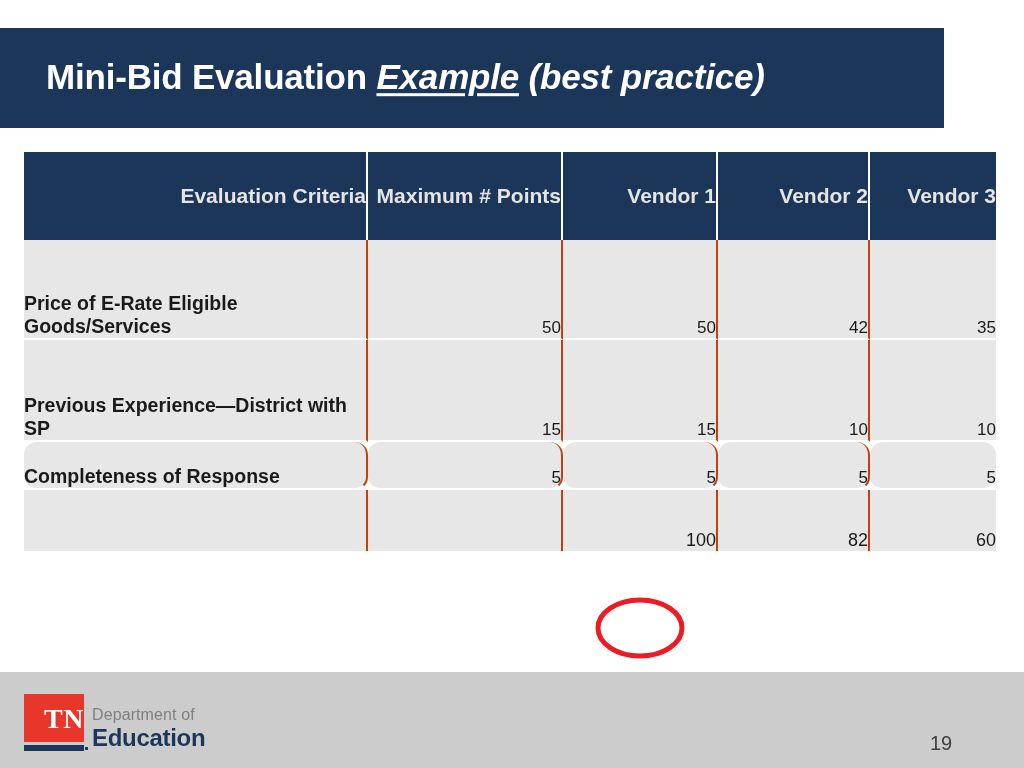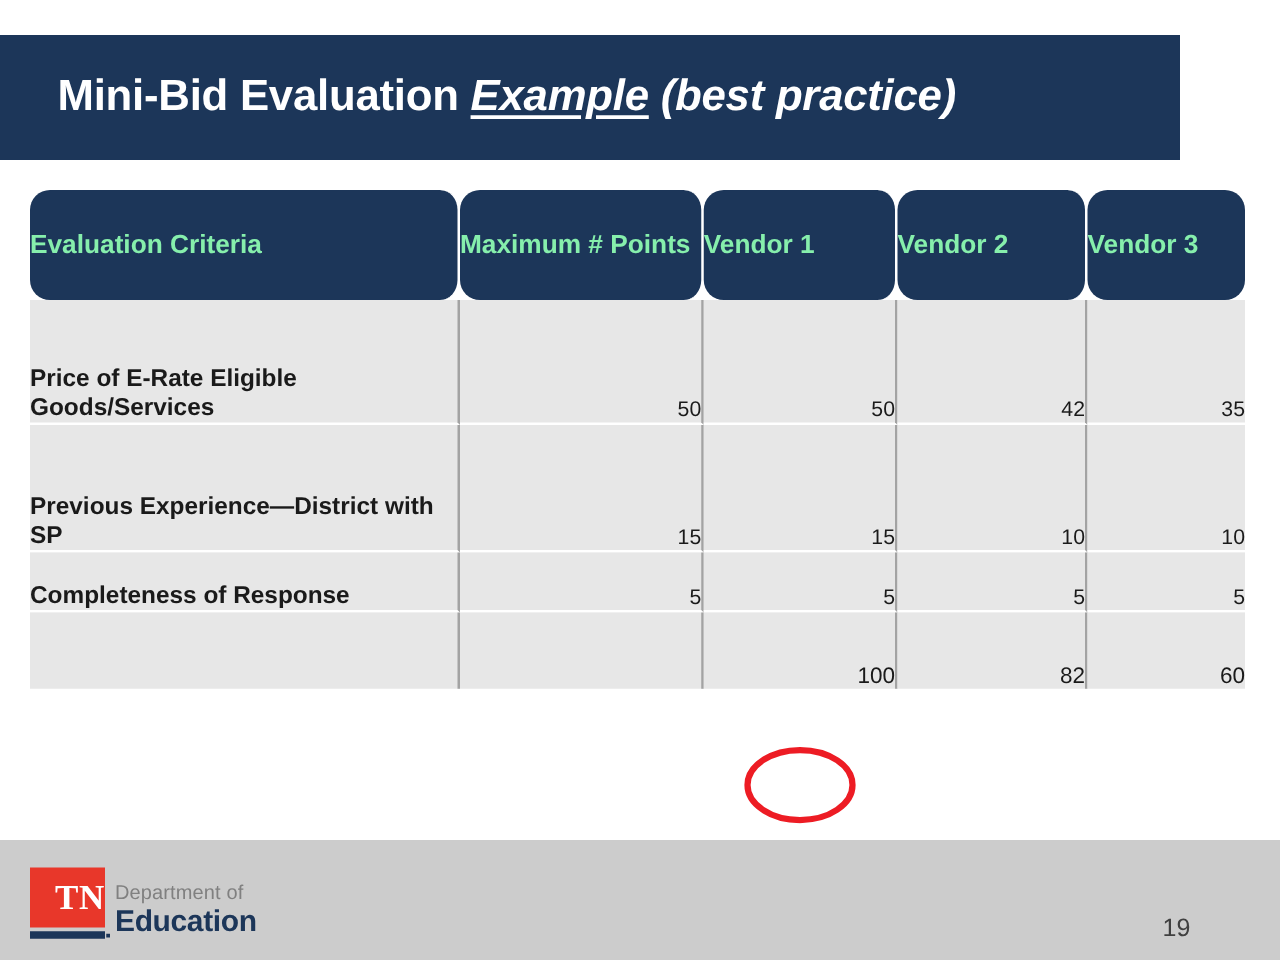--- a/index.html
+++ b/index.html
@@ -60,36 +60,35 @@
     table-layout: fixed;
   }
   #eval-table th,
   #eval-table td {
     padding: 0;
     margin: 0;
     vertical-align: bottom;
   }
   #eval-table thead th {
     background: #1c3659;
-    color: #86efac;
+    color: #e5e5e5;
     font-size: 21px;
     font-weight: bold;
-    text-align: left;
+    text-align: right;
     vertical-align: middle;
     height: 88px;
     border-right: 2px solid #ffffff;
     line-height: 1.12;
-    border-radius: 16px;
   }
   #eval-table thead th:last-child { border-right: none; }
 
   #eval-table tbody td {
     background: #e7e7e7;
     color: #1a1a1a;
-    border-right: 2px solid #a3a3a3;
+    border-right: 2px solid #c2410c;
     border-bottom: 2px solid #ffffff;
   }
   #eval-table tbody td:last-child { border-right: none; padding-left: 19px; }
   #eval-table tbody tr:last-child td { border-bottom: none; }
 
   td.crit {
     font-size: 19.5px;
     font-weight: bold;
     text-align: left;
     padding-left: 4px;
@@ -103,21 +102,21 @@
     text-align: right;
     vertical-align: bottom;
     padding-bottom: 4px;
     color: #222222;
   }
   td.num.total { font-size: 18px; }
 
   tr.r1 td { height: 98px; }
   tr.r2 td { height: 103px; }
   tr.r3 td { height: 100px; }
-  tr.r4 td { height: 46px; }
+  tr.r4 td { height: 46px; border-radius: 13px; }
   tr.r5 td { height: 61px; }
 
   
   #highlight-ellipse {
     position: absolute;
     left: 595px;
     top: 597px;
     width: 90px;
     height: 62px;
     pointer-events: none;

